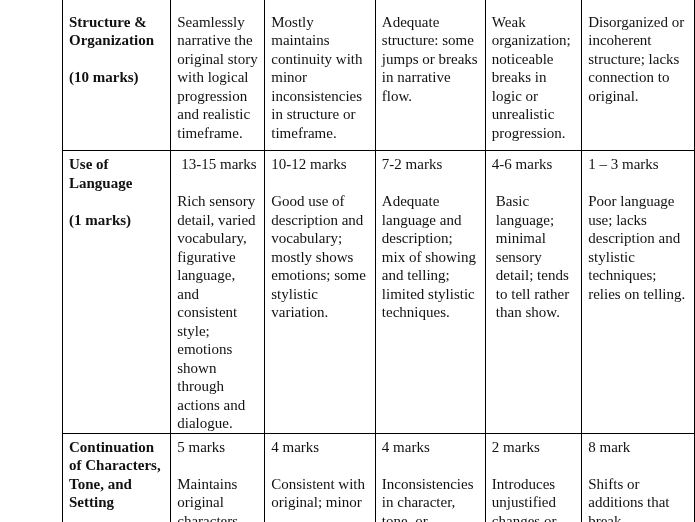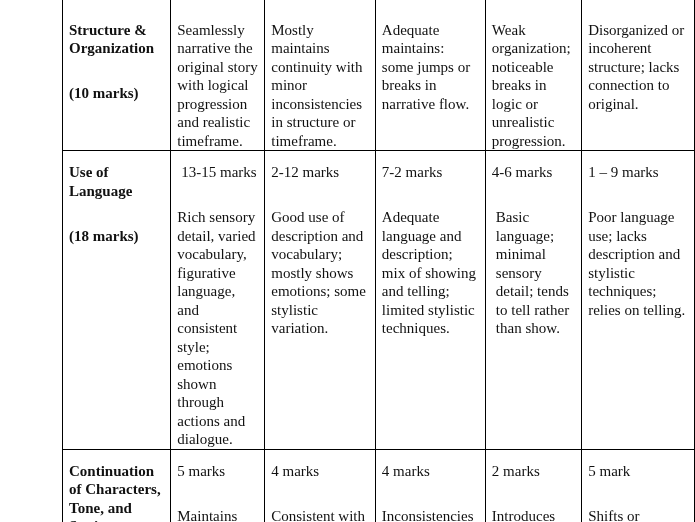--- a/index.html
+++ b/index.html
@@ -31,21 +31,21 @@
     overflow: hidden;
     word-wrap: break-word;
   }
   .rubric td.crit {
     font-weight: bold;
   }
   .rubric tr:first-child td { border-top: none; }
   .row1 td { height: 156px; }
   .row2 td { height: 274px; }
   .row3 td { height: 110px; }
-  .cell-line { display: block; margin-top: 8px; }
+  .cell-line { display: block; }
   .gap { display: block; height: 18.5px; }
   .pre-indent { padding-left: 4px; }
 </style>
 </head>
 <body>
 
 <table class="rubric">
   <colgroup>
     <col style="width:112px">
     <col style="width:98px">
@@ -66,60 +66,60 @@
       <td>
         <span class="gap"></span>
         <span class="cell-line">Seamlessly narrative the original story with logical progression and realistic timeframe.</span>
       </td>
       <td>
         <span class="gap"></span>
         <span class="cell-line">Mostly maintains continuity with minor inconsistencies in structure or timeframe.</span>
       </td>
       <td>
         <span class="gap"></span>
-        <span class="cell-line">Adequate maintains: some jumps or breaks in narrative flow.</span>
+        <span class="cell-line">Adequate structure: some jumps or breaks in narrative flow.</span>
       </td>
       <td>
         <span class="gap"></span>
         <span class="cell-line">Weak organization; noticeable breaks in logic or unrealistic progression.</span>
       </td>
       <td>
         <span class="gap"></span>
         <span class="cell-line">Disorganized or incoherent structure; lacks connection to original.</span>
       </td>
     </tr>
 
     <tr class="row2">
       <td class="crit">
         <span class="cell-line">Use of Language</span>
         <span class="gap"></span>
-        <span class="cell-line">(18 marks)</span>
+        <span class="cell-line">(1 marks)</span>
       </td>
       <td>
         <span class="cell-line pre-indent">13-15 marks</span>
         <span class="gap"></span>
         <span class="cell-line">Rich sensory detail, varied vocabulary, figurative language, and consistent style; emotions shown through actions and dialogue.</span>
       </td>
       <td>
-        <span class="cell-line">2-12 marks</span>
+        <span class="cell-line">10-12 marks</span>
         <span class="gap"></span>
         <span class="cell-line">Good use of description and vocabulary; mostly shows emotions; some stylistic variation.</span>
       </td>
       <td>
         <span class="cell-line">7-2 marks</span>
         <span class="gap"></span>
         <span class="cell-line">Adequate language and description; mix of showing and telling; limited stylistic techniques.</span>
       </td>
       <td>
         <span class="cell-line">4-6 marks</span>
         <span class="gap"></span>
         <span class="cell-line pre-indent">Basic language; minimal sensory detail; tends to tell rather than show.</span>
       </td>
       <td>
-        <span class="cell-line">1 – 9 marks</span>
+        <span class="cell-line">1 – 3 marks</span>
         <span class="gap"></span>
         <span class="cell-line">Poor language use; lacks description and stylistic techniques; relies on telling.</span>
       </td>
     </tr>
 
     <tr class="row3">
       <td class="crit">
         <span class="cell-line">Continuation of Characters, Tone, and Setting</span>
       </td>
       <td>
@@ -136,19 +136,19 @@
         <span class="cell-line">4 marks</span>
         <span class="gap"></span>
         <span class="cell-line">Inconsistencies in character, tone, or</span>
       </td>
       <td>
         <span class="cell-line">2 marks</span>
         <span class="gap"></span>
         <span class="cell-line">Introduces unjustified changes or</span>
       </td>
       <td>
-        <span class="cell-line">5 mark</span>
+        <span class="cell-line">8 mark</span>
         <span class="gap"></span>
         <span class="cell-line">Shifts or additions that break</span>
       </td>
     </tr>
   </tbody>
 </table>
 
 </body></html>

